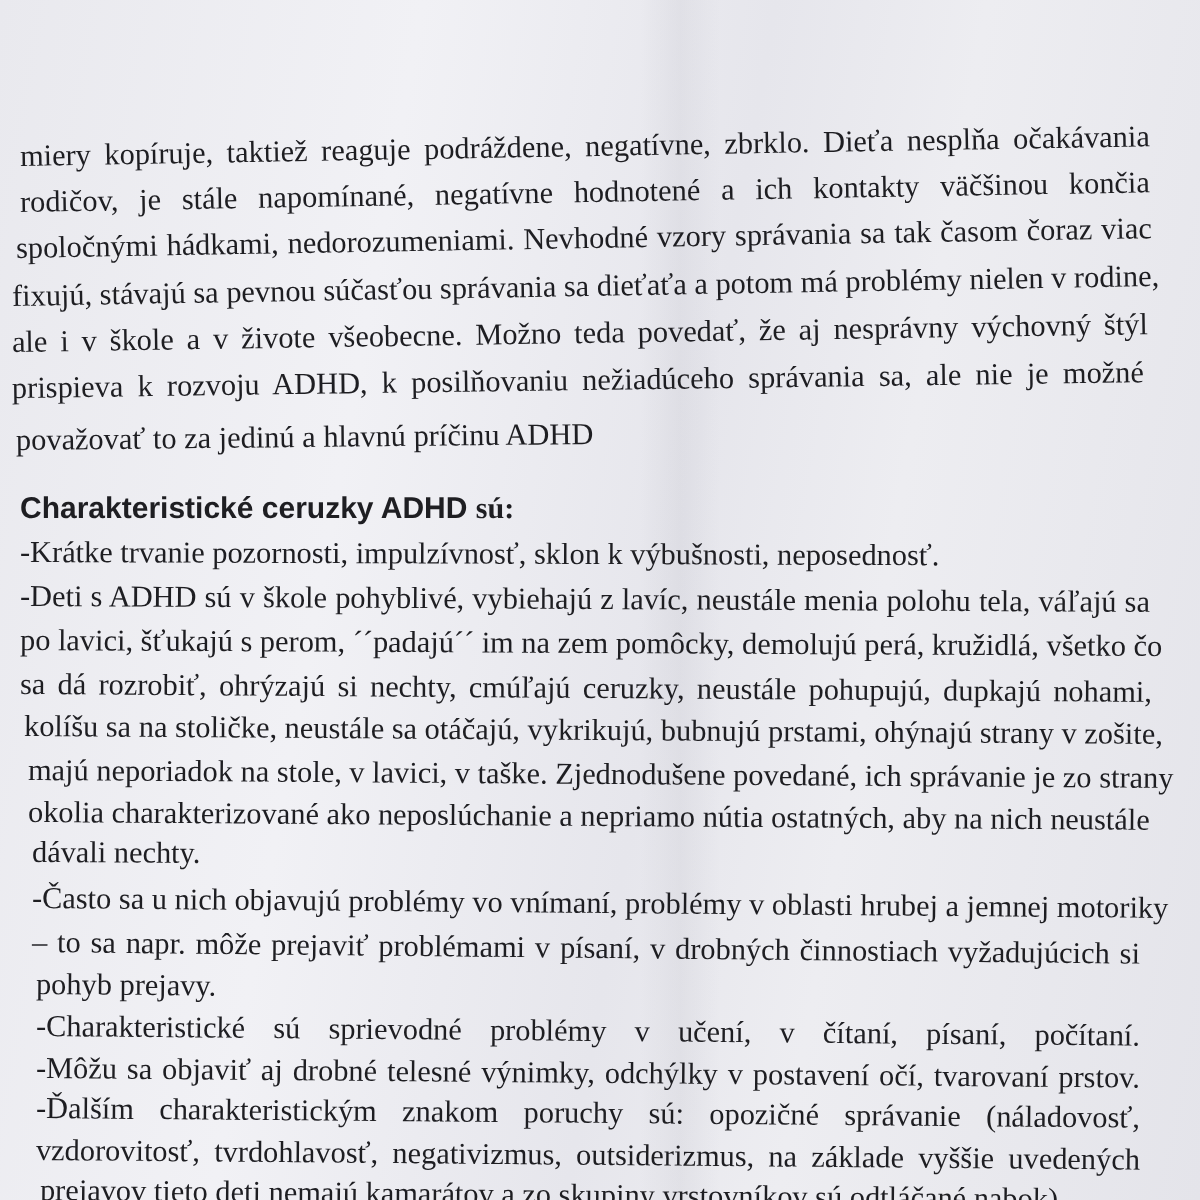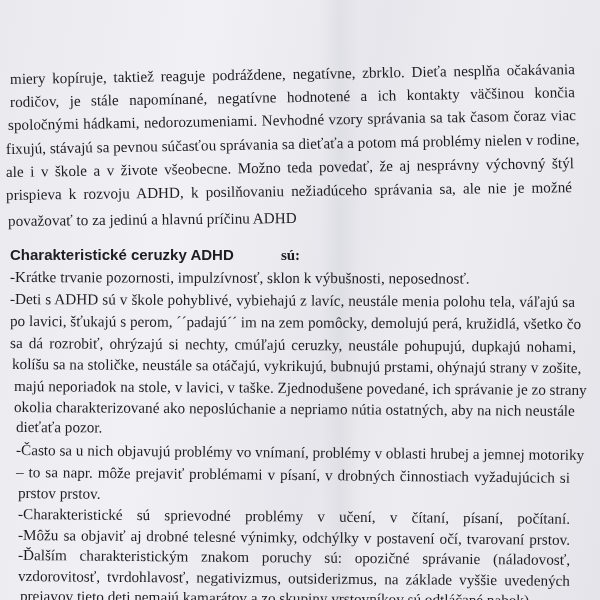--- a/index.html
+++ b/index.html
@@ -18,21 +18,21 @@
   .page {
     position: absolute; left: 0; top: 0; width: 600px; height: 476px;
   }
   .line {
     position: absolute; left: 0; white-space: nowrap;
     font-size: 15.2px; line-height: 18px;
     transform-origin: left center;
   }
   .just { display: block; text-align: justify; text-align-last: justify; }
   .heading { font-family: "Liberation Sans", "DejaVu Sans", sans-serif; font-weight: bold; font-size: 15px; }
-  .heading .tail { font-family: "Liberation Serif", serif; font-weight: bold; margin-left: 43px; }
+  .heading .tail { font-family: "Liberation Serif", serif; font-weight: bold; }
 </style>
 </head>
 <body>
 
 <div class="fold"></div>
 
 <div class="page">
 
   <div class="line" style="top:70px; left:10px; width:565px; transform:rotate(-1.0deg);">
       <span class="just">miery kopíruje, taktiež reaguje podráždene, negatívne, zbrklo. Dieťa nesplňa očakávania</span>
@@ -71,28 +71,28 @@
     </div>
   <div class="line" style="top:355px; left:12px; width:563px; transform:rotate(0.4deg);">
       <span class="just">kolíšu sa na stoličke, neustále sa otáčajú, vykrikujú, bubnujú prstami, ohýnajú strany v zošite,</span>
     </div>
   <div class="line" style="top:377px; left:14px; width:560px; transform:rotate(0.4deg);">
       <span class="just">majú neporiadok na stole, v lavici, v taške. Zjednodušene povedané, ich správanie je zo strany</span>
     </div>
   <div class="line" style="top:398px; left:14px; width:558px; transform:rotate(0.4deg);">
       <span class="just">okolia charakterizované ako neposlúchanie a nepriamo nútia ostatných, aby na nich neustále</span>
     </div>
-  <div class="line" style="top:418px; left:16px; width:120px; transform:rotate(0.3deg);"><span>dieťaťa pozor.</span></div>
+  <div class="line" style="top:418px; left:16px; width:120px; transform:rotate(0.3deg);"><span>dávali nechty.</span></div>
   <div class="line" style="top:441px; left:16px; width:555px; transform:rotate(0.5deg);">
       <span class="just">-Často sa u nich objavujú problémy vo vnímaní, problémy v oblasti hrubej a jemnej motoriky</span>
     </div>
   <div class="line" style="top:463px; left:16px; width:554px; transform:rotate(0.6deg);">
       <span class="just">– to sa napr. môže prejaviť problémami v písaní, v drobných činnostiach vyžadujúcich si</span>
     </div>
-  <div class="line" style="top:484px; left:18px; width:120px; transform:rotate(0.5deg);"><span>prstov prstov.</span></div>
+  <div class="line" style="top:484px; left:18px; width:120px; transform:rotate(0.5deg);"><span>pohyb prejavy.</span></div>
   <div class="line" style="top:505px; left:18px; width:552px; transform:rotate(0.5deg);">
       <span class="just">-Charakteristické sú sprievodné problémy v učení, v čítaní, písaní, počítaní.</span>
     </div>
   <div class="line" style="top:526px; left:18px; width:552px; transform:rotate(0.5deg);">
       <span class="just">-Môžu sa objaviť aj drobné telesné výnimky, odchýlky v postavení očí, tvarovaní prstov.</span>
     </div>
   <div class="line" style="top:546px; left:18px; width:552px; transform:rotate(0.5deg);">
       <span class="just">-Ďalším charakteristickým znakom poruchy sú: opozičné správanie (náladovosť,</span>
     </div>
   <div class="line" style="top:567px; left:18px; width:552px; transform:rotate(0.5deg);">

